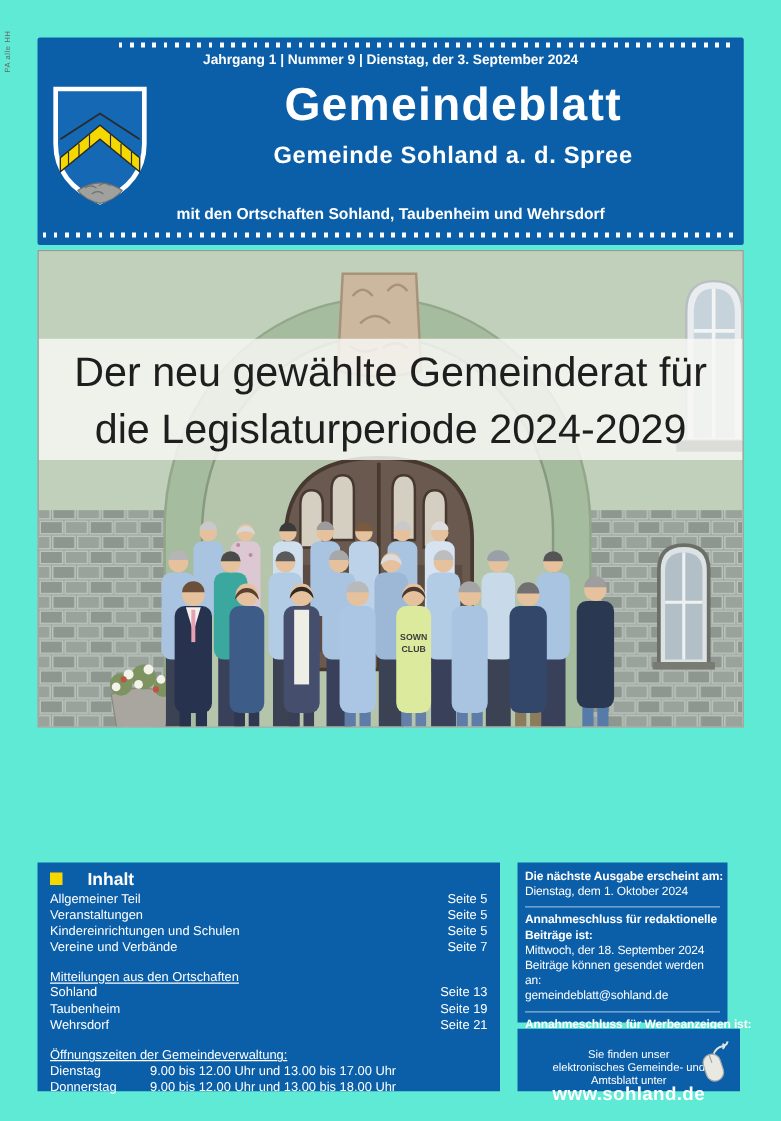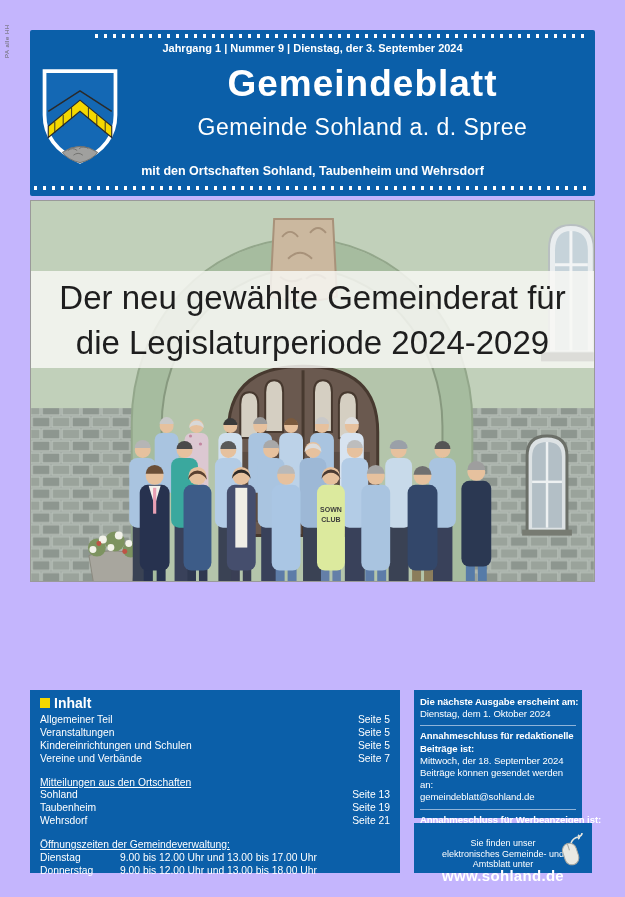--- a/index.html
+++ b/index.html
@@ -1,41 +1,41 @@
 <!DOCTYPE html>
 <html><head>
 <meta charset="utf-8">
 <style>
   html,body{margin:0;padding:0;background:#ffffff;}
   body{width:625px;height:897px;font-family:"Liberation Sans",sans-serif;-webkit-font-smoothing:antialiased;}
-  .page{position:relative;width:625px;height:897px;background:#c4b5fd;overflow:hidden;}
+  .page{position:relative;width:625px;height:897px;background:#5eead4;overflow:hidden;}
 
   
   .edge-mark{position:absolute;left:4px;top:58px;font-size:6px;color:#666;transform:rotate(-90deg);transform-origin:left top;white-space:nowrap;letter-spacing:.5px;}
 
   
   .masthead{position:absolute;left:30px;top:30px;width:565px;height:166px;background:#0b5fa9;border-radius:2px;}
   .dotted{position:absolute;height:4px;background-image:repeating-linear-gradient(90deg,#ffffff 0 3px,transparent 3px 9px);}
   .dotted.top{left:65px;right:8px;top:4px;}
   .dotted.bottom{left:4px;right:4px;top:156px;}
   .issue{position:absolute;top:12px;left:0;width:100%;text-align:center;color:#ffffff;font-weight:bold;font-size:11px;}
   .shield{position:absolute;left:8px;top:36px;width:84px;height:100px;}
   .title-block{position:absolute;left:110px;right:10px;top:30px;text-align:center;color:#ffffff;}
   .m-title{font-size:37px;font-weight:bold;letter-spacing:1px;line-height:48px;}
-  .m-sub{font-size:23px;font-weight:normal;margin-top:6px;letter-spacing:.5px;}
+  .m-sub{font-size:19px;font-weight:bold;margin-top:6px;letter-spacing:.5px;}
   .tagline{position:absolute;left:0;width:100%;top:134px;text-align:center;color:#ffffff;font-weight:bold;font-size:12.5px;}
 
   
   .hero{position:absolute;left:30px;top:200px;width:565px;height:382px;margin:0;border:1px solid #9a9a9a;box-sizing:border-box;overflow:hidden;background:#c1d0ba;}
   .hero svg{position:absolute;left:0;top:0;}
   .headline{position:absolute;left:0;top:70px;width:100%;height:97px;background:rgba(248,248,244,.84);color:#1e1e1e;text-align:center;font-size:33px;line-height:45px;padding-top:4px;box-sizing:border-box;}
 
   
   .toc-box{position:absolute;left:30px;top:690px;width:370px;height:183px;background:#0b5fa9;color:#ffffff;padding:7px 10px;box-sizing:border-box;font-size:10.3px;line-height:12.9px;}
-  .toc-title-row{display:flex;align-items:center;gap:4px;margin-bottom:4px;}
+  .toc-title-row{display:flex;align-items:center;gap:20px;margin-bottom:4px;}
   .bullet{width:10px;height:10px;background:#f5d800;display:inline-block;}
   .toc-title{font-size:14px;font-weight:bold;}
   .toc-row{display:flex;justify-content:space-between;}
   .toc-head{text-decoration:underline;margin-top:11px;}
   .hours-row{display:flex;}
   .hours-row .day{width:80px;flex:none;}
 
   .info-box{position:absolute;left:414px;top:690px;width:168px;height:128px;background:#0b5fa9;color:#ffffff;padding:6px 6px;box-sizing:border-box;font-size:9.6px;line-height:12.2px;letter-spacing:-.1px;}
   .info-box .h{font-weight:bold;}
   .info-box .nowrap{white-space:nowrap;}

